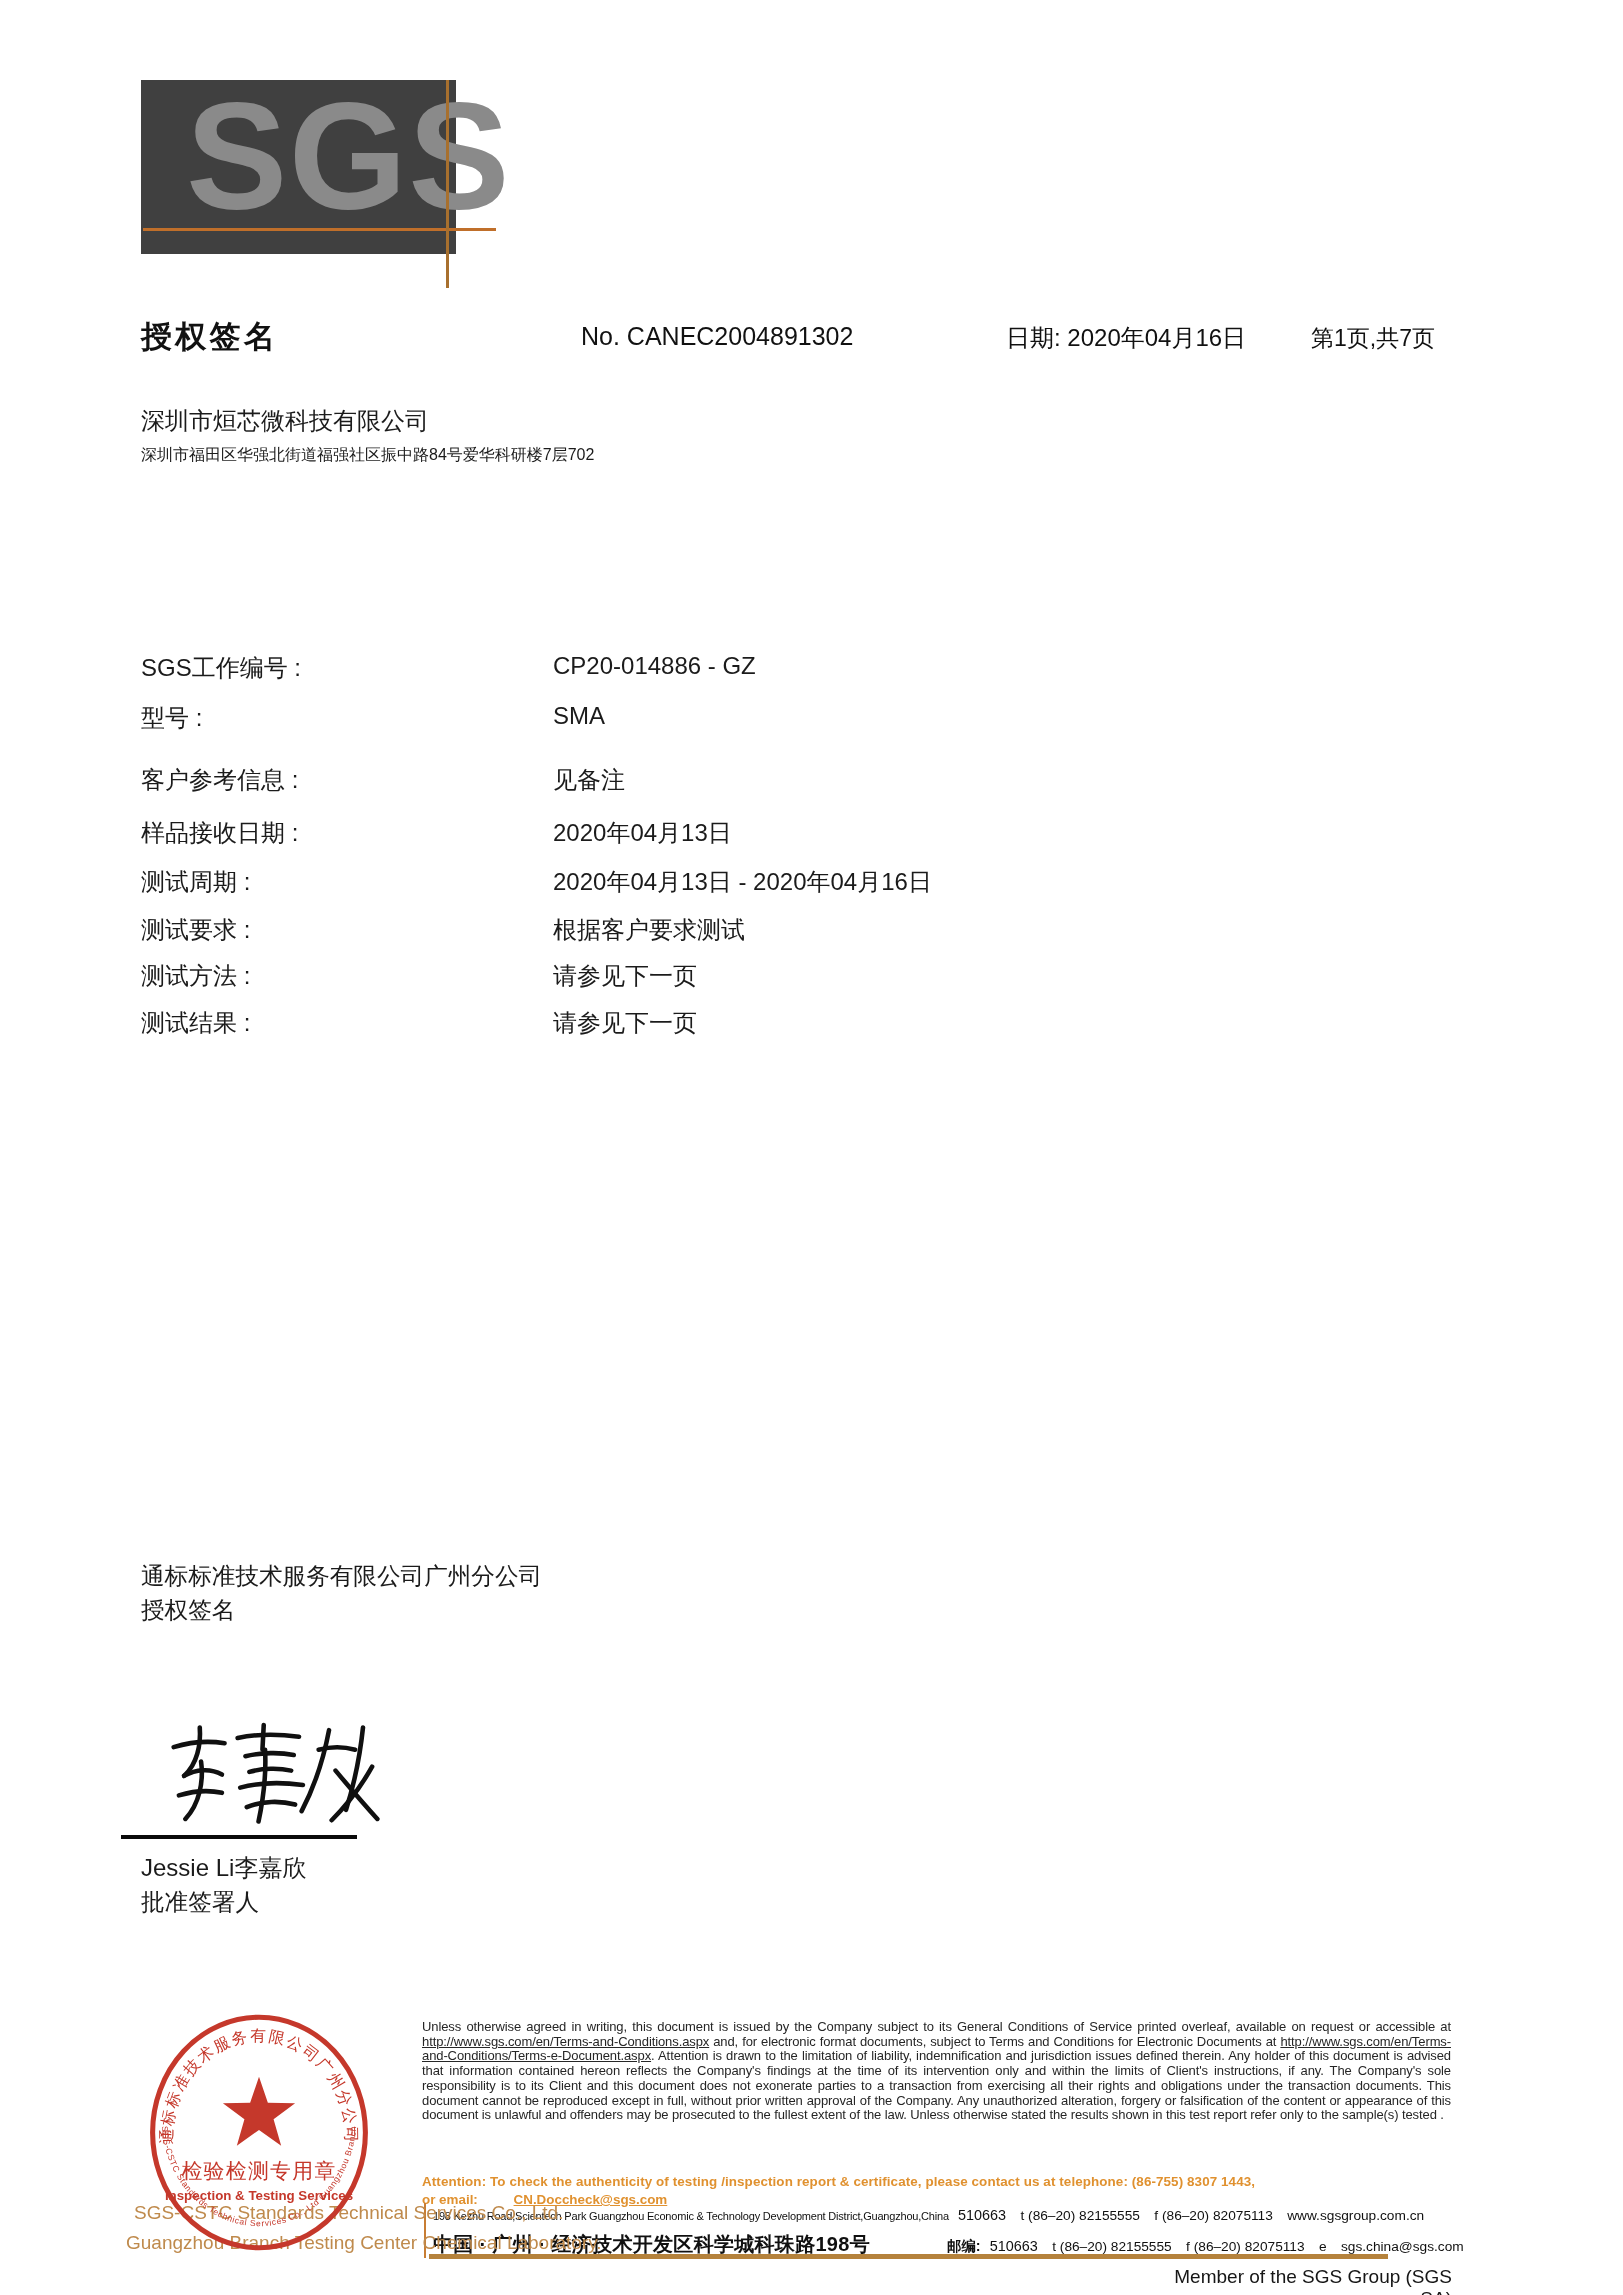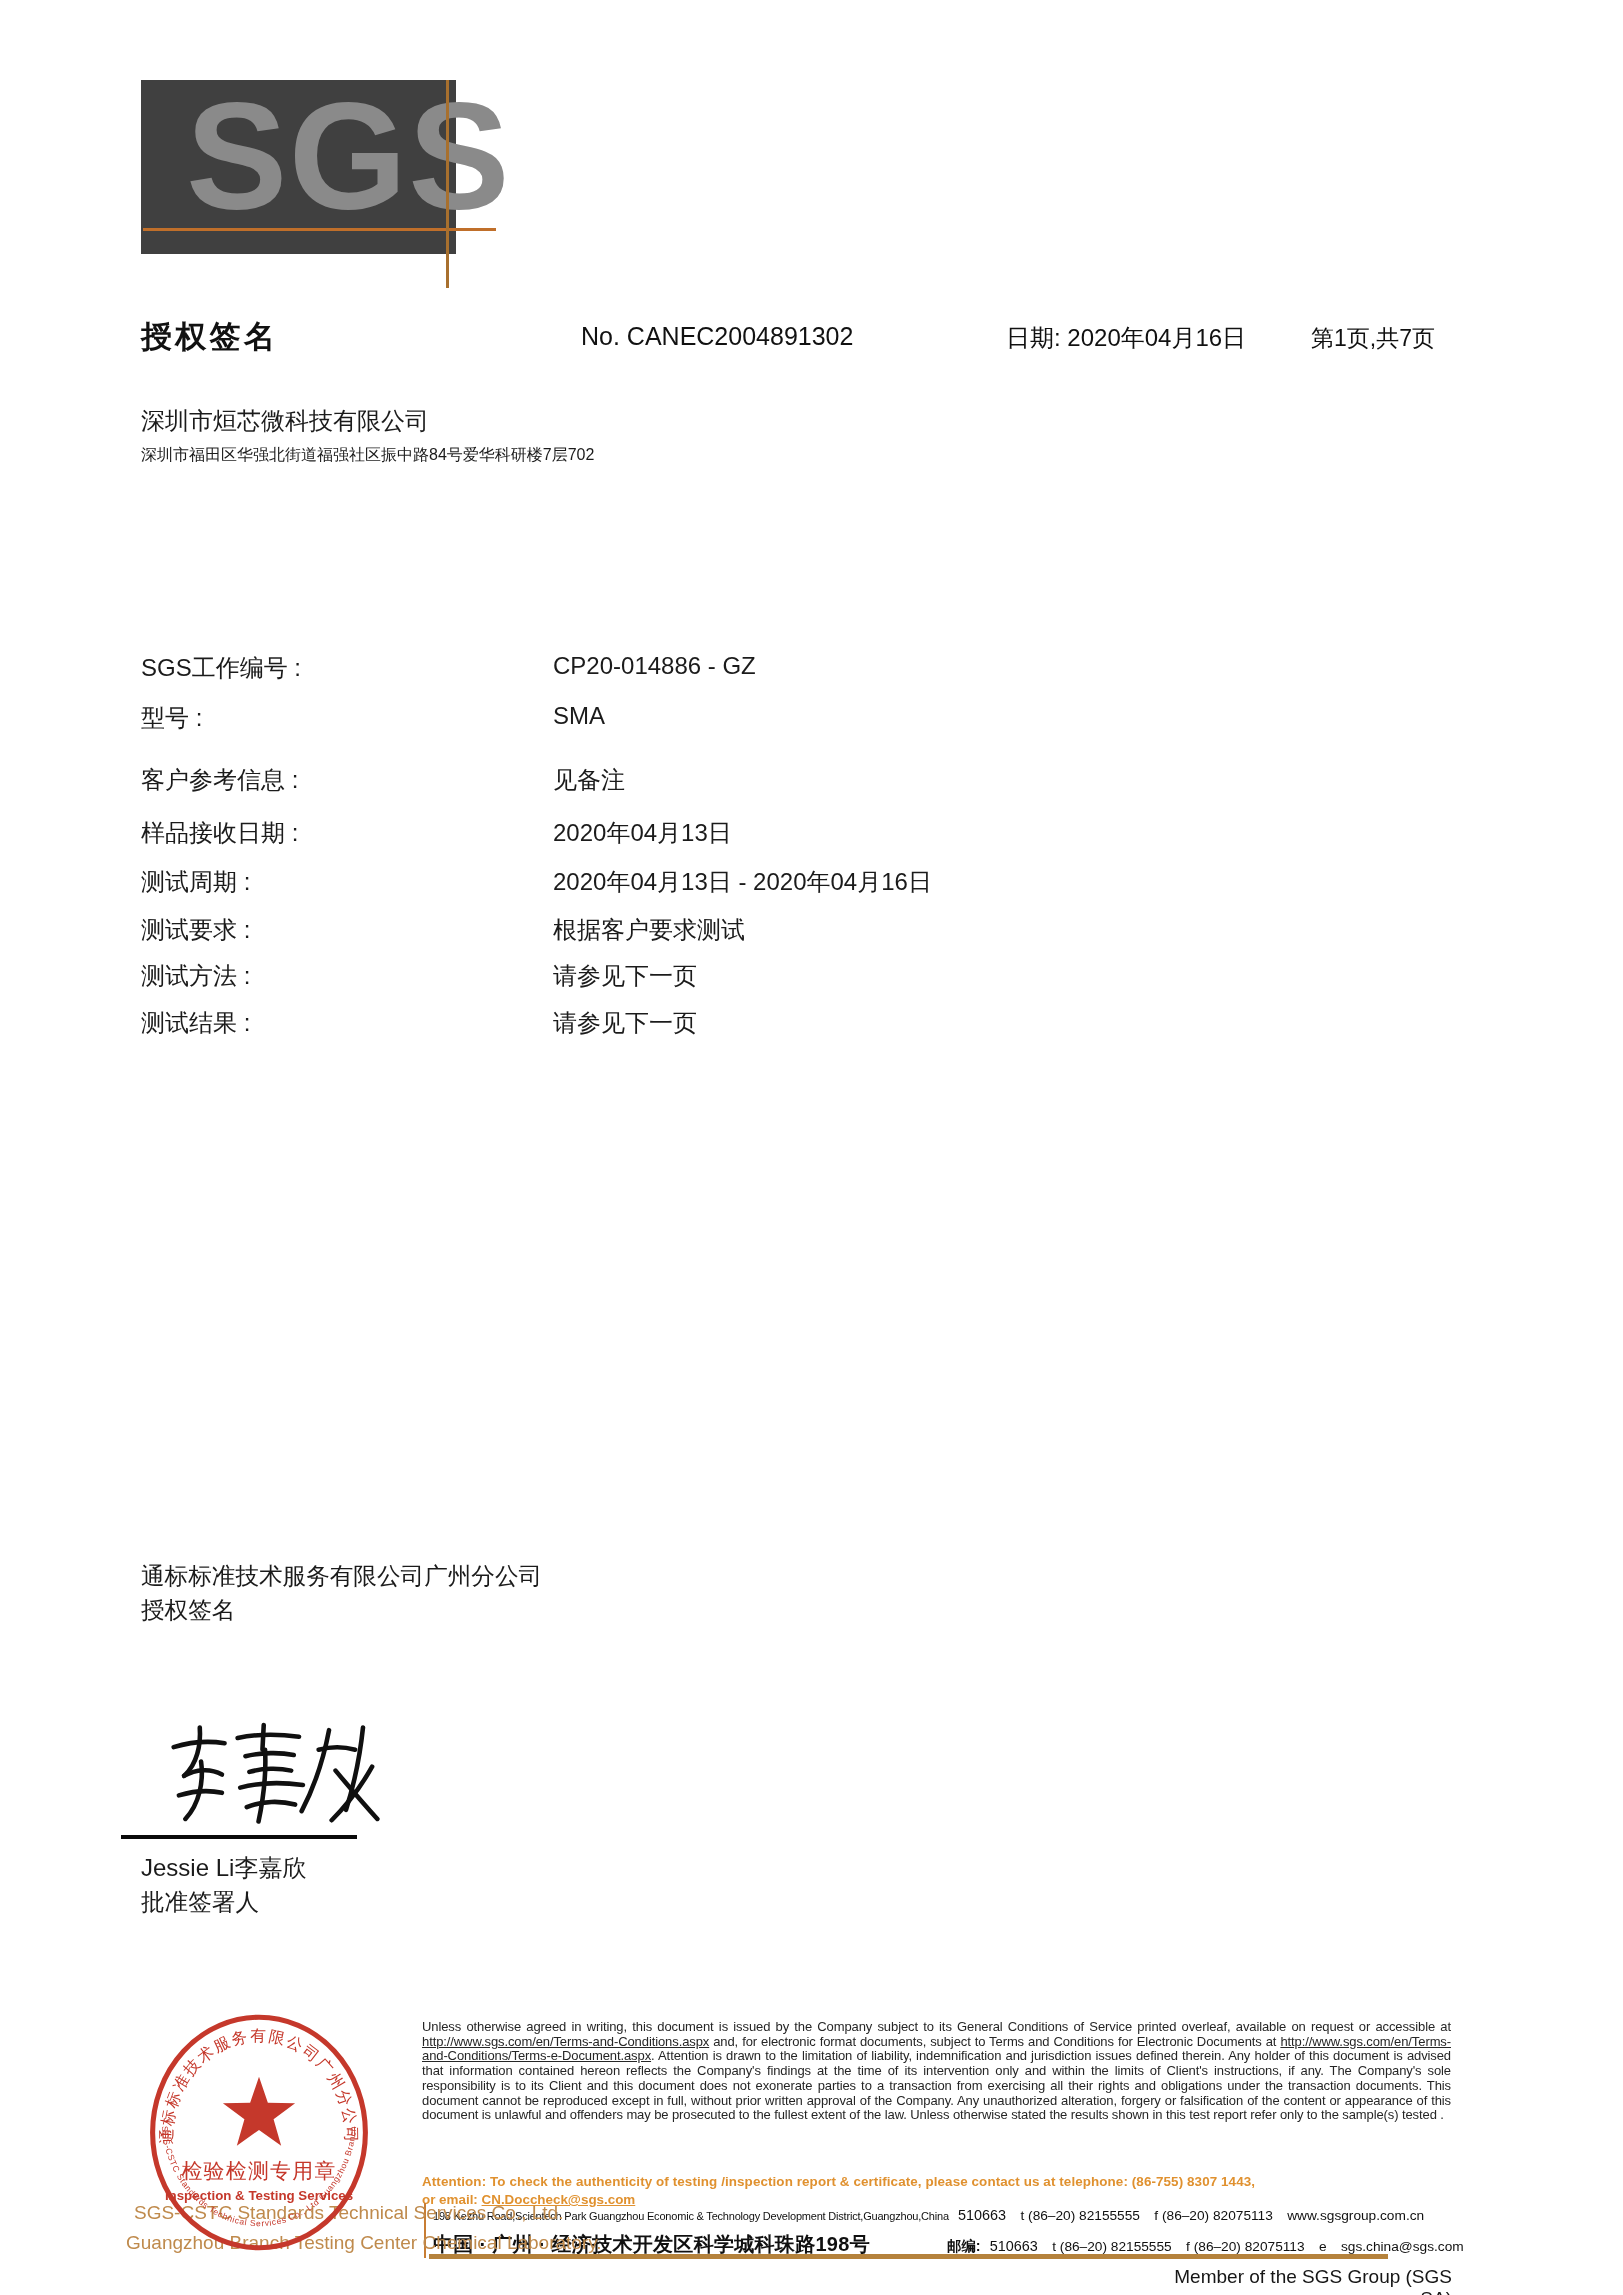--- a/index.html
+++ b/index.html
@@ -55,21 +55,21 @@
 
   
   .disclaimer{
     left:422px;top:2020px;width:1029px;
     font-size:13px;line-height:14.7px;color:#262626;
     text-align:justify;letter-spacing:-0.1px;
   }
   .disclaimer .u{text-decoration:underline;}
   .attention1{left:422px;top:2174px;font-size:13.4px;font-weight:bold;color:#e0912f;letter-spacing:0.1px;}
   .attention2{left:422px;top:2192px;font-size:13.4px;font-weight:bold;color:#e0912f;}
-  .attention2 .u{text-decoration:underline;}
+  .attention2 .u{text-decoration:underline;margin-left:32px;}
 
   
   .addr-sep{left:424px;top:2203px;width:2px;height:55px;background:#c87d33;}
   .addr-line{position:absolute;white-space:nowrap;color:#101010;}
   .addr-line1{left:433px;top:2207px;}
   .addr-line2{left:433px;top:2231px;}
   .seg{display:inline-block;vertical-align:baseline;}
   .seg.addr-en{font-size:11px;letter-spacing:-0.2px;}
   .seg.addr-cn{font-size:20px;font-weight:bold;letter-spacing:0.3px;}
   .seg.zip{font-size:14.4px;margin-left:9.2px;}

